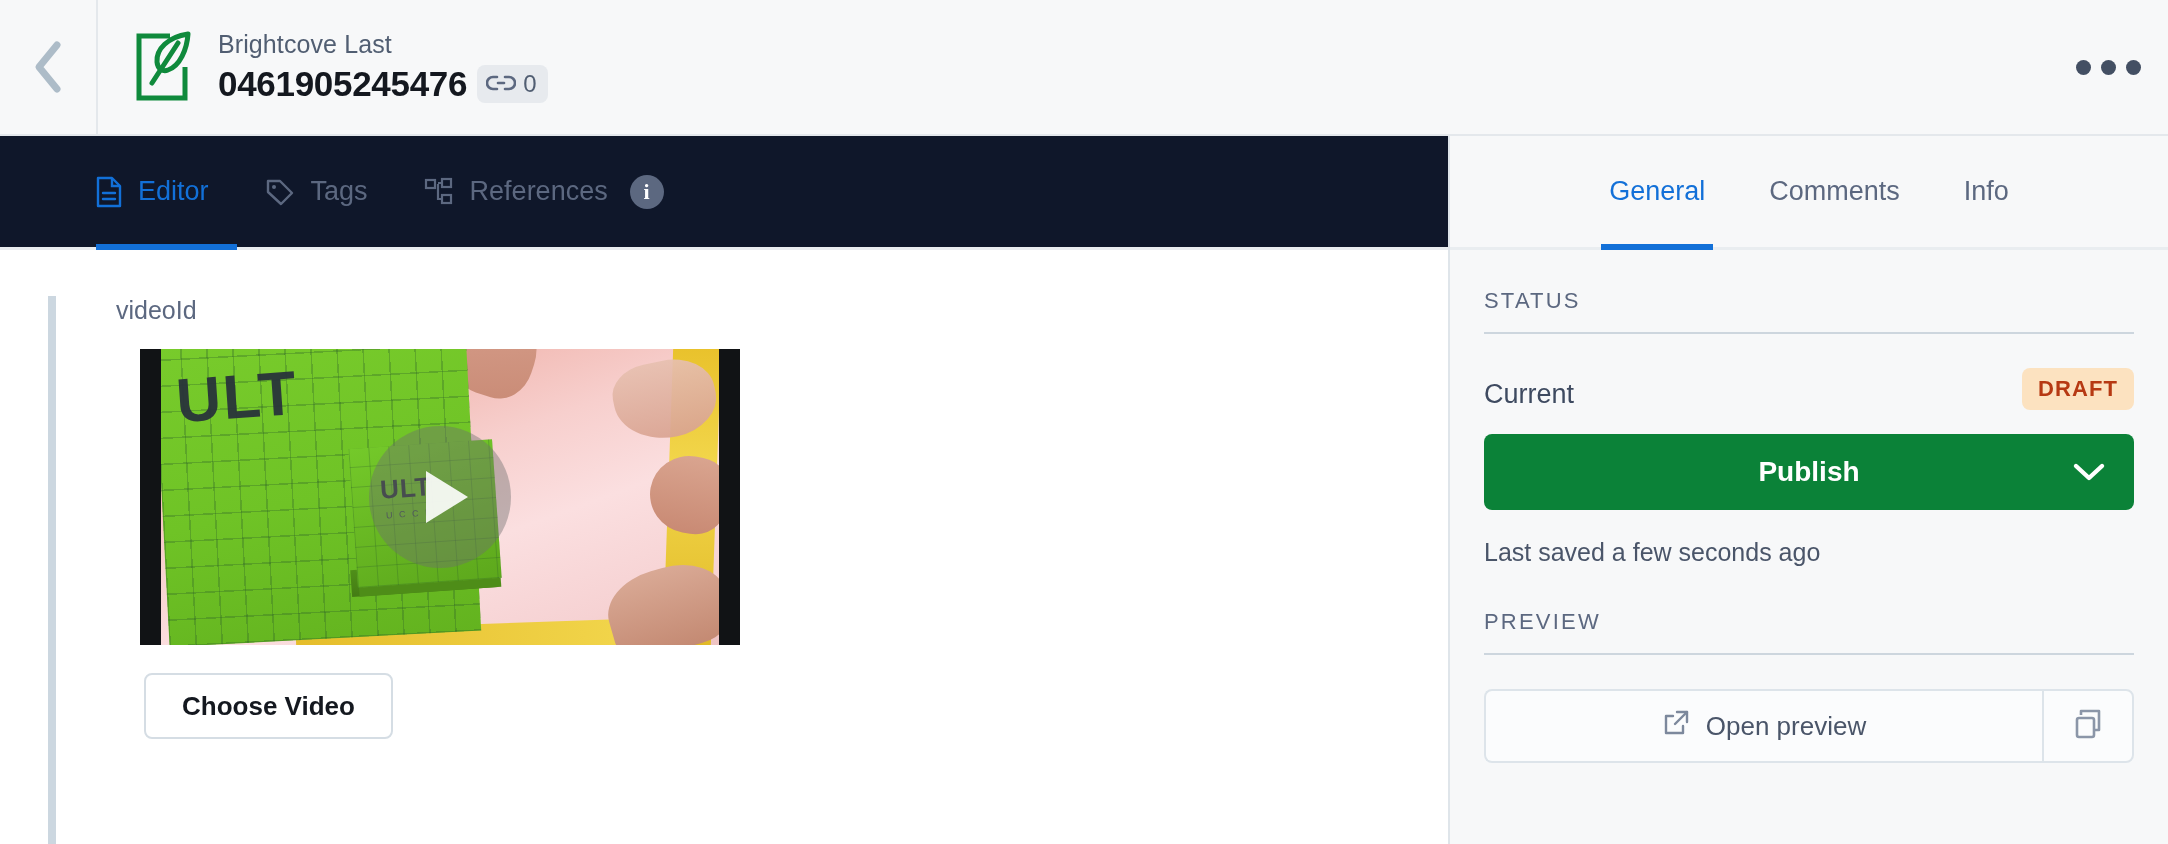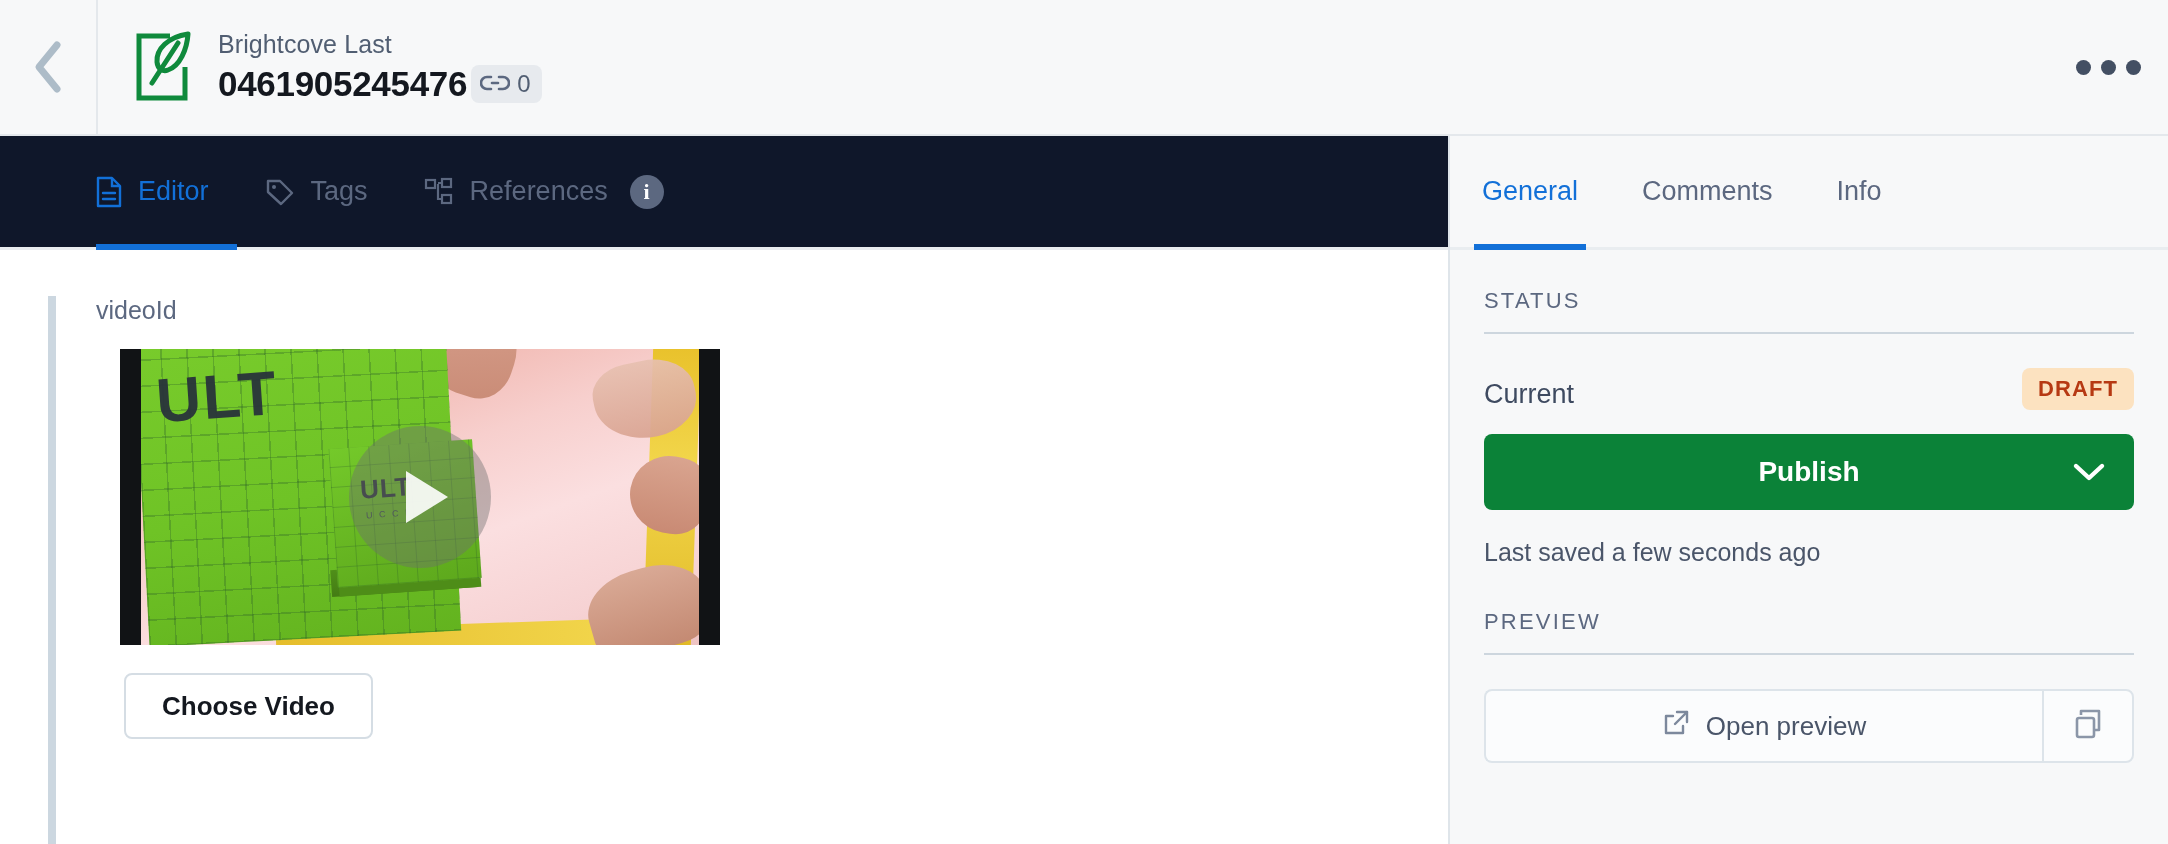--- a/index.html
+++ b/index.html
@@ -32,21 +32,21 @@
   .doc-id-area {
     display: flex; align-items: center; gap: 22px;
     padding-left: 32px;
     flex: 1;
   }
   .doc-logo { width: 66px; height: 74px; display: flex; align-items: center; justify-content: center; }
   .doc-titles { display: flex; flex-direction: column; justify-content: center; gap: 2px; }
   .doc-type {
     font-size: 25px; color: #515e72; letter-spacing: .1px; line-height: 1.25;
   }
-  .doc-id-row { display: flex; align-items: center; gap: 4px; }
+  .doc-id-row { display: flex; align-items: center; gap: 10px; }
   .doc-id {
     font-size: 35px; font-weight: bold; color: #14181f; letter-spacing: -.3px; line-height: 1.2;
   }
   .link-badge {
     background: #e7eaee; border-radius: 8px;
     padding: 5px 11px 5px 9px;
     display: flex; align-items: center; gap: 7px;
     color: #515e72; font-size: 24px;
     cursor: pointer;
   }
@@ -86,21 +86,21 @@
   .tab .ticon { display: flex; align-items: center; }
   .info-dot {
     width: 34px; height: 34px; border-radius: 50%;
     background: #5c6880; color: #ffffff;
     display: flex; align-items: center; justify-content: center;
     font-size: 22px; font-weight: bold; font-family: "Liberation Serif", serif;
     margin-left: 6px;
   }
 
   .editor-body { flex: 1; position: relative; padding: 46px 0 0 0; overflow: hidden; }
-  .field-group { position: relative; padding-left: 48px; margin-left: 48px; }
+  .field-group { position: relative; padding-left: 68px; margin-left: 48px; }
   .field-group::before {
     content: ""; position: absolute; left: 0; top: 0; bottom: -200px;
     width: 8px; background: #ccd7e0;
   }
   .field-label { font-size: 25px; color: #5c6880; margin-bottom: 24px; }
 
   
   .video-thumb {
     width: 600px; height: 296px;
     position: relative; overflow: hidden;
@@ -206,21 +206,21 @@
     font-size: 26px; font-weight: bold;
     cursor: pointer;
     font-family: "Liberation Sans", sans-serif;
   }
 
   
   .right-pane {
     flex: 1; background: #f7f8f9; display: flex; flex-direction: column;
   }
   .rtabrow {
-    height: 114px; display: flex; align-items: center; 
+    height: 114px; display: flex; align-items: center; justify-content: center;
     gap: 0; border-bottom: 3px solid #e9edf0; background: #f7f8f9;
   }
   .rtab {
     height: 100%; display: flex; align-items: center;
     padding: 0 32px; font-size: 27px; color: #5c6880; cursor: pointer; position: relative;
   }
   .rtab.active { color: #1270d8; font-weight: 500; }
   .rtab.active::after {
     content: ""; position: absolute; left: 24px; right: 24px; bottom: -3px;
     height: 6px; background: #1270d8;

